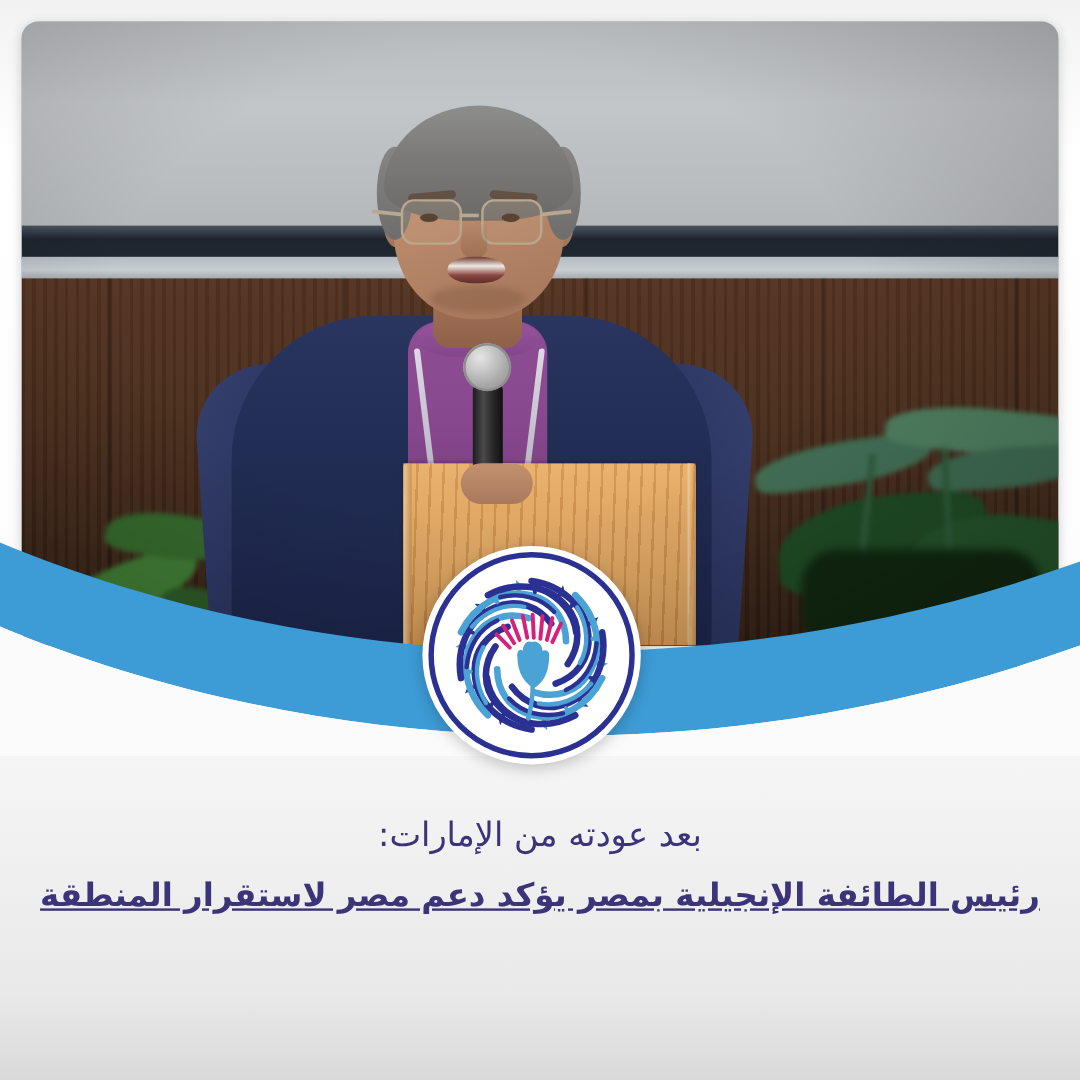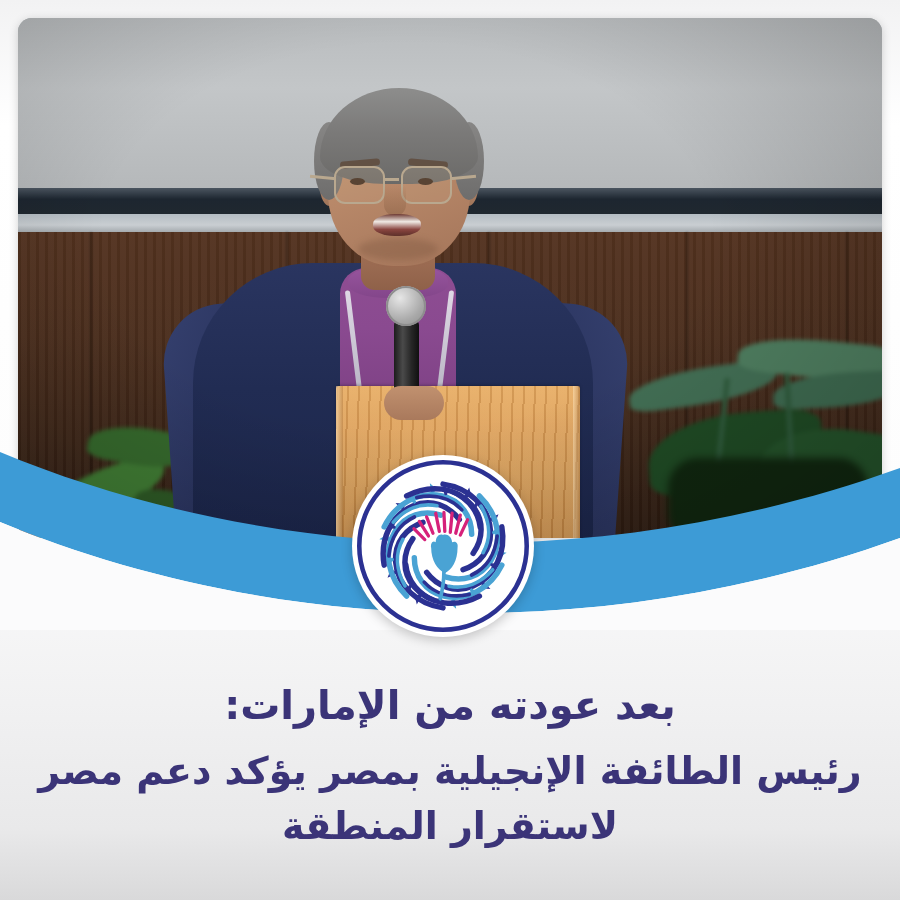--- a/index.html
+++ b/index.html
@@ -153,26 +153,26 @@
     border-radius:50%;background:#ffffff;
     box-shadow:0 3px 12px rgba(0,0,0,.22);
   }
   .logo svg{display:block;width:182px;height:182px;}
   
   .headline{
     position:absolute;left:0;top:676px;width:900px;
     text-align:center;direction:rtl;
   }
   .line1{
-    font-size:40px;font-weight:700;color:#3b3478;
+    font-size:28px;font-weight:400;color:#3b3478;
     letter-spacing:0px;line-height:1.45;margin:0 0 10px 0;
   }
   .line2{
-    font-size:38px;font-weight:700;color:#3b3478;
-    line-height:1.45;margin:0;
+    font-size:27px;font-weight:700;color:#3b3478;
+    line-height:1.45;margin:0;text-decoration:underline;
   }
 </style>
 </head>
 <body>
 
 <div class="card">
 
   <div class="photo-frame">
     <div class="scene">
 

